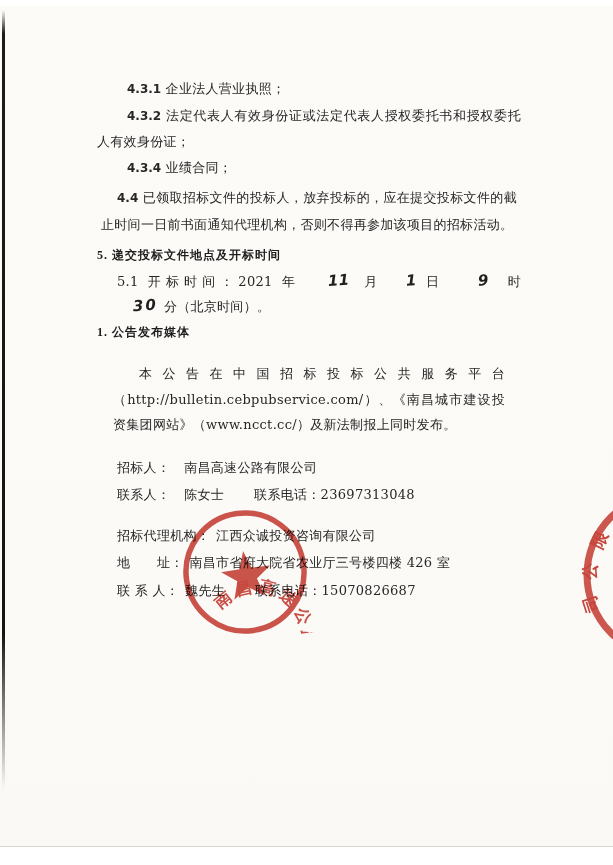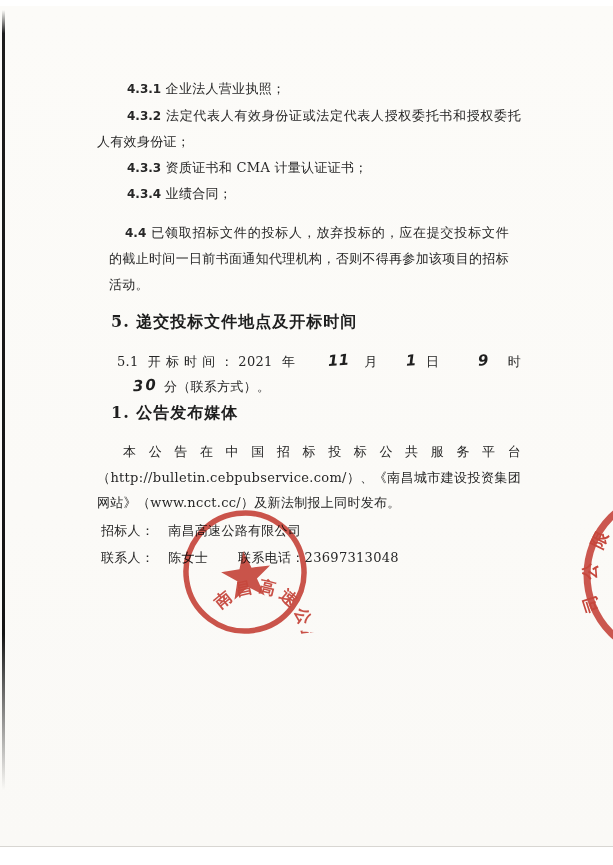--- a/index.html
+++ b/index.html
@@ -19,42 +19,42 @@
   .scan-edge-left {
     position:absolute; left:2px; top:10px; width:3px; height:780px;
     background:linear-gradient(180deg, rgba(20,20,20,0) 0%, #1c1c1c 3%, #141414 80%, rgba(20,20,20,0) 100%);
   }
   .content {
     position:absolute; left:97px; top:76px; width:424px;
     font-size:13px; line-height:25.5px; color:#272727;
     text-align:justify; letter-spacing:0.3px;
   }
   .item { margin:0; text-indent:30px; }
-  .item-44 { margin:12px; text-indent:16px; }
+  .item-44 { margin:4px; text-indent:16px; }
   .num { font-weight:bold; font-family:"DejaVu Sans","Liberation Sans",sans-serif; font-size:12px; letter-spacing:0; }
   .sec-heading {
-    margin:14px; font-weight:bold; font-size:16px; letter-spacing:1px;
-    color:#1e1e1e; text-align:left;
+    margin:0; font-weight:bold; font-size:12px; letter-spacing:1px;
+    color:#1e1e1e; text-align:left;font-family:Liberation Serif, serif;
   }
   .h5 { margin-top:6px; }
   .h6 { margin-top:0; }
   .h7 { margin-top:9px; }
   .sub { margin:0; text-indent:20px; }
-  .para6 { margin:0; text-indent:26px; }
+  .para6 { margin:16px; text-indent:26px; }
   .hw {
     display:inline-block; font-family:"DejaVu Sans","Liberation Sans",sans-serif;
     font-style:italic; font-weight:bold; font-size:15px; color:#1f1f1f;
     transform:rotate(-4deg); line-height:1;
   }
   .hw-m { margin:0 10px 0 8px; }
   .hw-d { margin:0 4px; }
   .hw-h { margin:0 14px; }
   .hw-min { margin:0 6px 0 16px; letter-spacing:2px; }
   .contact { margin:0; line-height:27.5px; text-align:left; }
-  .contact-block1 { margin-top:1px; margin-left:4px; }
+  .contact-block1 { margin-top:1px; margin-left:20px; }
   .contact-block2 { margin-top:13px; margin-left:20px; }
   .clabel { display:inline-block; min-width:52px; margin-right:14px; }
   .clabel-wide { display:inline-block; margin-right:6px; }
   .phone-label { margin-left:30px; }
   .stamp {
     position:absolute; mix-blend-mode:multiply; opacity:0.88;
     pointer-events:none;
   }
   #main-stamp { left:176px; top:503px; width:138px; height:138px; transform:rotate(-8deg); }
   #edge-stamp { right:0; top:500px; width:62px; height:155px; overflow:hidden; }
@@ -65,38 +65,42 @@
 
 <div id="screen">
   <div class="page"></div>
   <div class="scan-edge-left"></div>
   <div class="page-bottom-edge"></div>
 
   <div class="content">
 
     <p class="item"><span class="num">4.3.1</span> <span>企业法人营业执照；</span></p>
     <p class="item"><span class="num">4.3.2</span> <span>法定代表人有效身份证或法定代表人授权委托书和授权委托人有效身份证；</span></p>
-    <p class="item"><span class="num">4.3.3</span> <span>资质证书和 CMA 计量认证证书；</span></p>
     <p class="item"><span class="num">4.3.4</span> <span>业绩合同；</span></p>
     <p class="item-44"><span class="num">4.4</span> <span>已领取招标文件的投标人，放弃投标的，应在提交投标文件的截止时间一日前书面通知代理机构，否则不得再参加该项目的招标活动。</span></p>
 
     <p class="sec-heading h5">5. 递交投标文件地点及开标时间</p>
 
-    <p class="sub"><span>5.1 开标时间：2021 年</span><span class="hw hw-m">11</span><span>月</span><span class="hw hw-d">1</span><span>日</span><span class="hw hw-h">9</span><span>时</span><span class="hw hw-min">30</span><span>分（联系方式）。</span></p>
+    <p class="sub"><span>5.1 开标时间：2021 年</span><span class="hw hw-m">11</span><span>月</span><span class="hw hw-d">1</span><span>日</span><span class="hw hw-h">9</span><span>时</span><span class="hw hw-min">30</span><span>分（北京时间）。</span></p>
 
 
     <p class="sec-heading h6">1. 公告发布媒体</p>
     <p class="para6">本公告在中国招标投标公共服务平台（http://bulletin.cebpubservice.com/）、《南昌城市建设投资集团网站》（www.ncct.cc/）及新法制报上同时发布。</p>
 
 
     <div class="contact-block1">
       <p class="contact"><span class="clabel">招标人：</span><span>南昌高速公路有限公司</span></p>
       <p class="contact"><span class="clabel">联系人：</span><span>陈女士</span><span class="phone-label">联系电话：</span><span>23697313048</span></p>
     </div>
 
+    <div class="contact-block2">
+      <p class="contact"><span class="clabel-wide">招标代理机构：</span><span>江西众诚投资咨询有限公司</span></p>
+      <p class="contact"><span class="clabel-wide">地　　址：</span><span>南昌市省府大院省农业厅三号楼四楼 426 室</span></p>
+      <p class="contact"><span class="clabel-wide">联 系 人：</span><span>魏先生</span><span class="phone-label">联系电话：</span><span>15070826687</span></p>
+    </div>
 
   </div>
 
   <div class="stamp" id="main-stamp">
     <svg width="138" height="138" viewBox="0 0 138 138">
       <defs>
         <path id="sealTextCircle" d="M 40.1 103.5 A 45 45 0 1 1 40.0 103.6" fill="none"></path>
       </defs>
       <circle cx="69" cy="69" r="59" fill="none" stroke="#c22e23" stroke-width="5.5" opacity="0.92"></circle>
       <text font-size="16.5" letter-spacing="4.5" fill="#c22e23" font-weight="bold" font-family="'DejaVu Sans',sans-serif" opacity="0.95">

